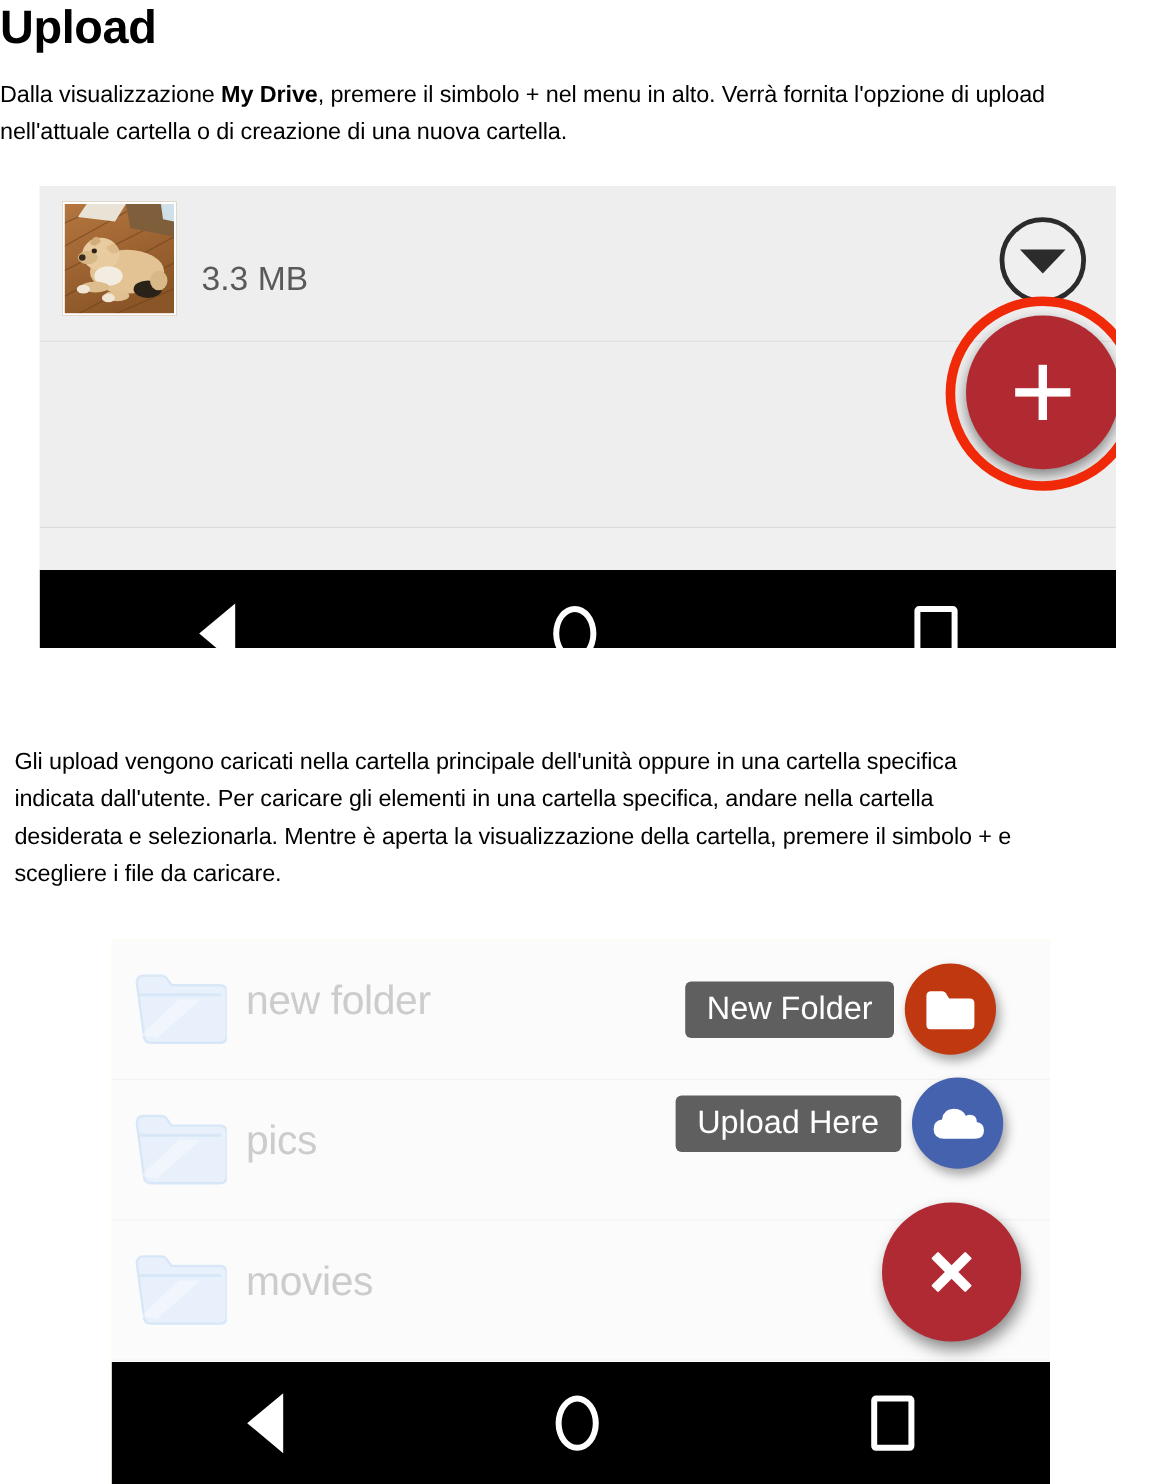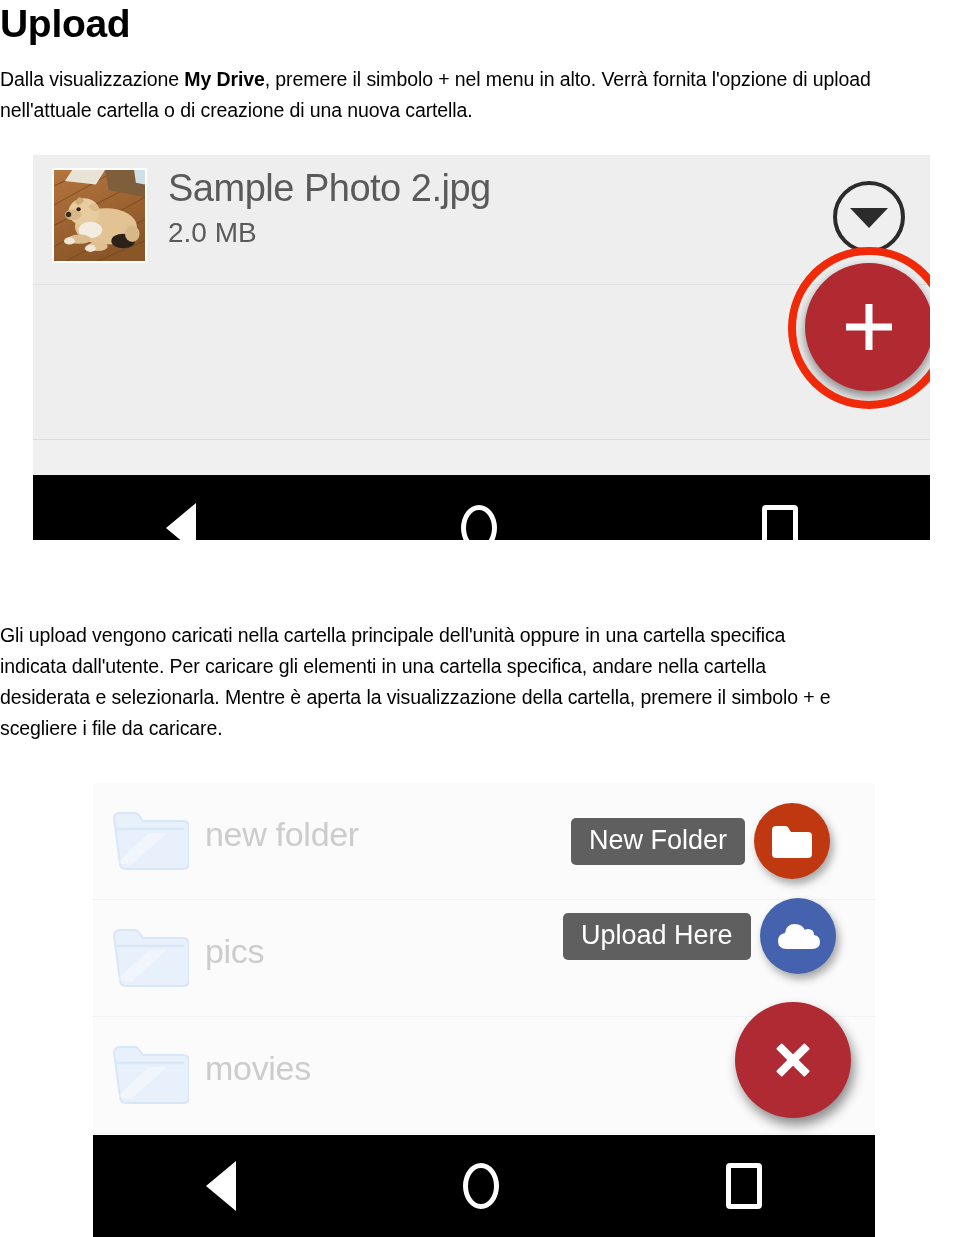--- a/index.html
+++ b/index.html
@@ -28,21 +28,21 @@
   }
   .body-para {
     position: absolute;
     font-size: 19.5px;
     line-height: 31px;
     color: #000000;
     letter-spacing: -0.1px;
   }
   .body-para b { font-weight: bold; }
   #intro-para { left: 0px; top: 64px; width: 960px; }
-  #middle-para { left: 0px; top: 620px; width: 832px; }
+  #middle-para { left: 12px; top: 620px; width: 832px; }
 
   
   .shot1 {
     position: absolute;
     left: 33px;
     top: 155px;
     width: 897px;
     height: 385px;
     background: #eeeeee;
     overflow: hidden;
@@ -329,22 +329,21 @@
           <path d="M38 40 q8 -8 12 3 q-6 6 -12 -3z" fill="#dcbc8c"></path>
           <ellipse cx="40" cy="66" rx="13" ry="9" fill="#f3ece0"></ellipse>
           <ellipse cx="28" cy="76" rx="13" ry="5" fill="#ddbd8e"></ellipse>
           <ellipse cx="17" cy="78" rx="6" ry="4" fill="#efe6d6"></ellipse>
           <ellipse cx="48" cy="84" rx="11" ry="5" fill="#e0c090"></ellipse>
           <ellipse cx="40" cy="86" rx="6" ry="4" fill="#efe6d6"></ellipse>
           <ellipse cx="76" cy="78" rx="13" ry="8" fill="#2a2218"></ellipse>
           <ellipse cx="86" cy="70" rx="8" ry="9" fill="#d8b887"></ellipse>
         </svg>
       </div>
-      <div class="s1-fname">Sample Photo 2.jpg</div>
-      <div class="s1-fsize">2.0 MB</div>
+      <div class="s1-fsize">3.3 MB</div>
       <div class="s1-divider"></div>
     </div>
     <div class="s1-divider2"></div>
   </div>
 
   <div class="s1-body-lower"></div>
 
   <div class="s1-chevron">
     <div class="tri"></div>
   </div>

